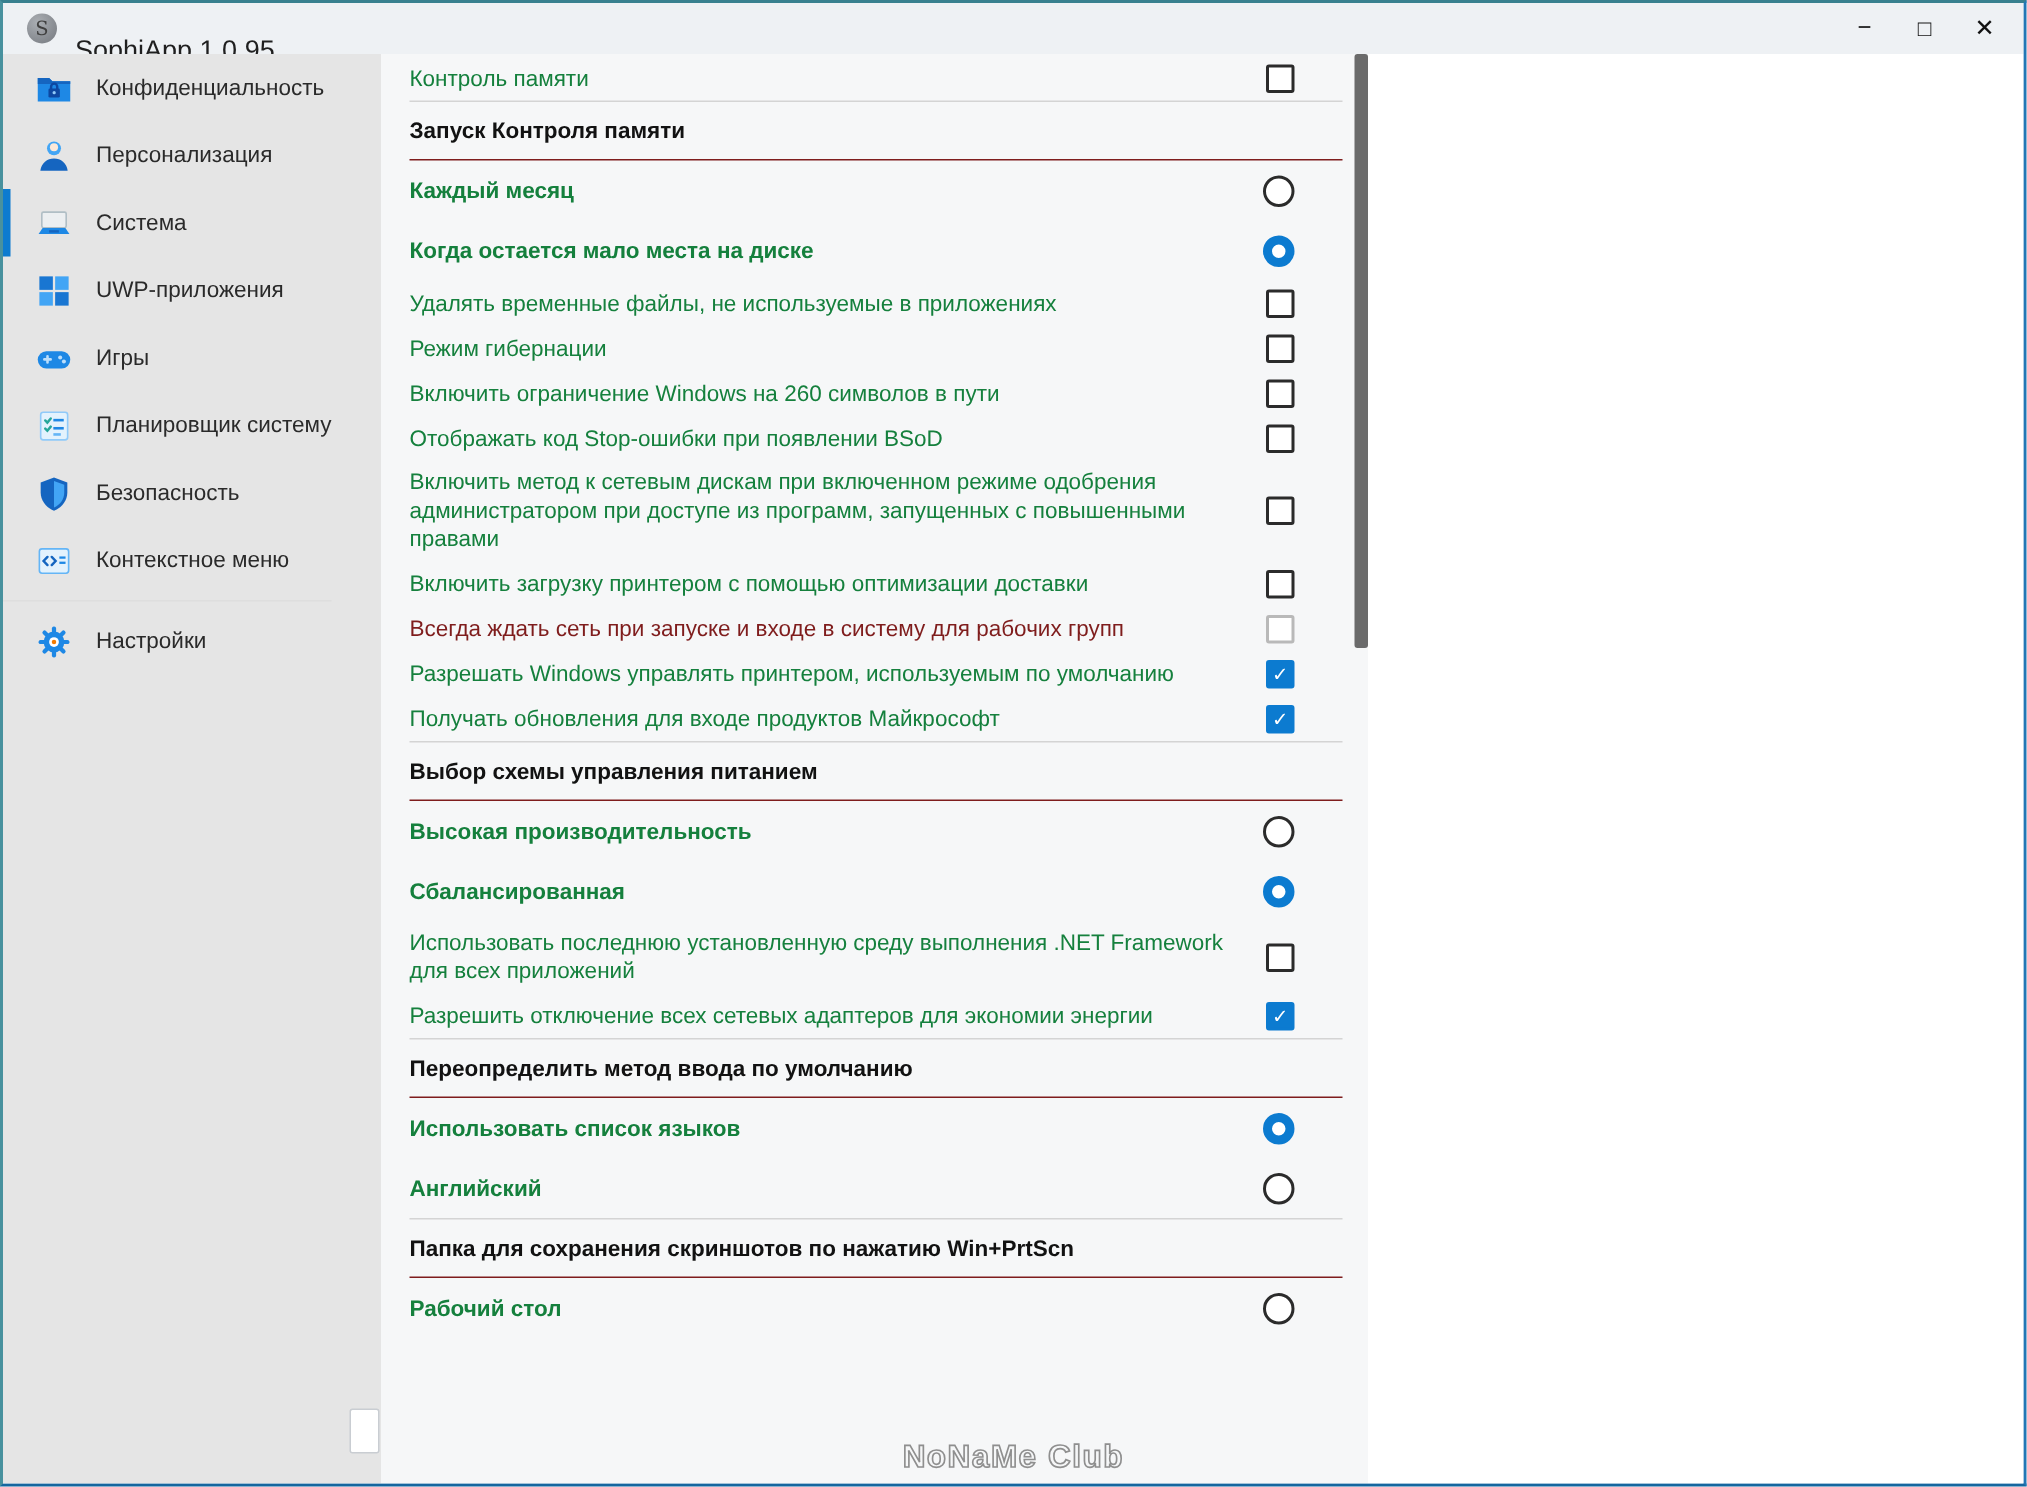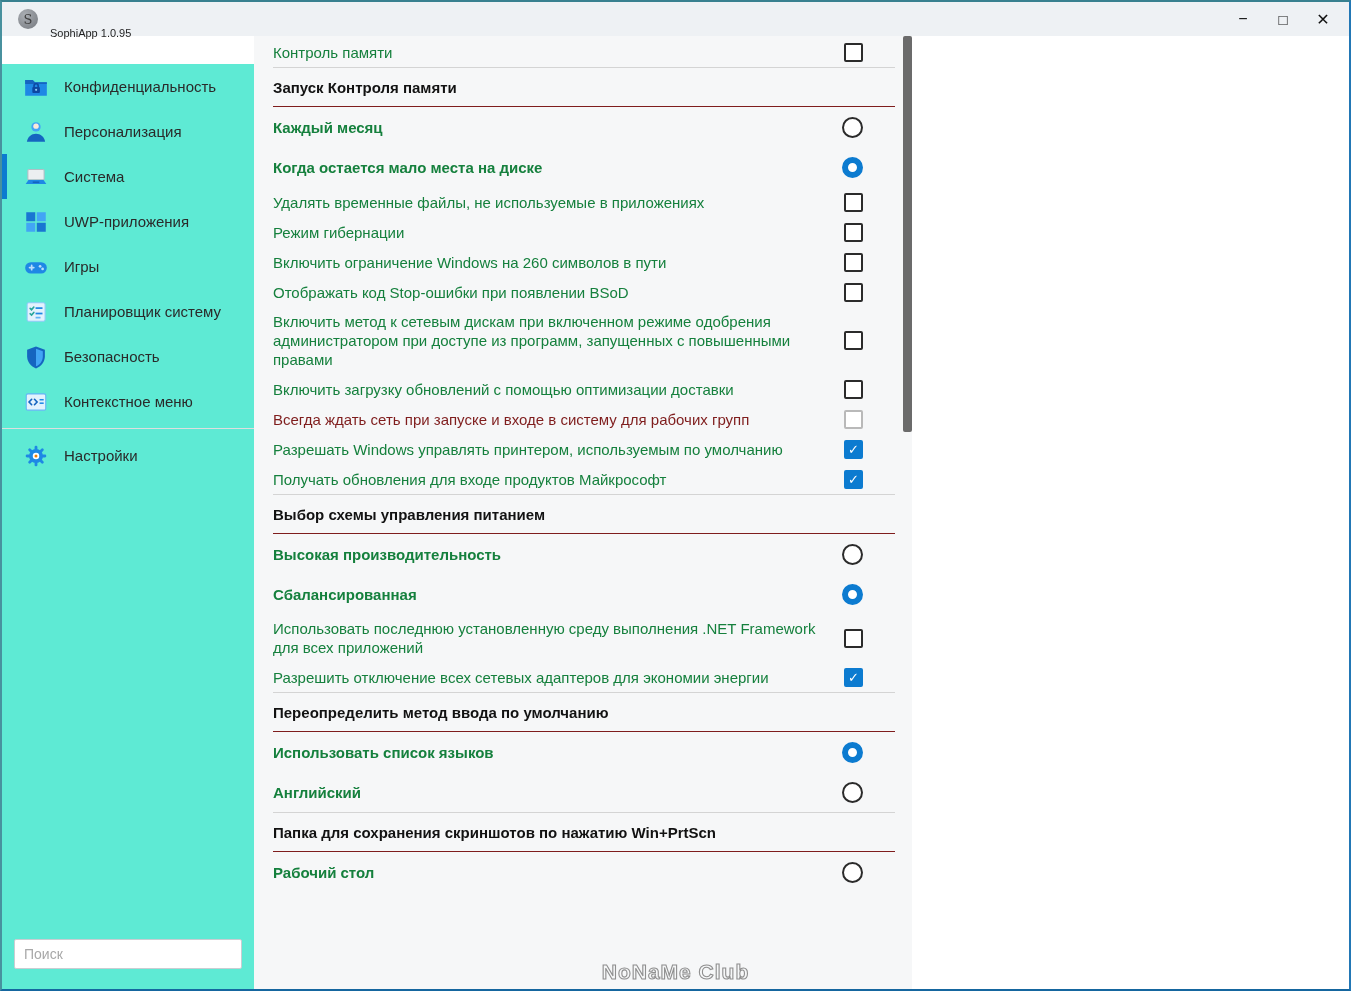--- a/index.html
+++ b/index.html
@@ -19,33 +19,33 @@
     height:34px; background:#eef1f4;
     display:flex; align-items:center;
   }
   .logo {
     width:20px; height:20px; border-radius:50%;
     background:radial-gradient(circle at 35% 30%, #aaaeb3, #74787e);
     margin-left:16px;
     display:flex; align-items:center; justify-content:center;
     font-family:"DejaVu Serif", serif; font-size:13px; color:#3f3f3f;
   }
-  .title { margin-left:12px; font-size:11px; color:#1f1f1f;margin-top:28px; }
+  .title { margin-left:12px; font-size:18px; color:#1f1f1f;margin-top:28px; }
   .win-controls { margin-left:auto; display:flex; margin-right:6px; }
   .win-btn {
     width:40px; height:30px; display:flex; align-items:center; justify-content:center;
     font-size:16px; color:#111; cursor:default;
   }
   .win-btn.max { font-size:15px; }
 
   
   .app-body { display:flex; height:953px; position:relative; }
 
   
-  .sidebar { width:252px; background:#5eead4; display:flex; flex-direction:column;margin-top:28px; }
+  .sidebar { width:252px; background:#e5e5e5; display:flex; flex-direction:row; }
   .nav-item { height:45px; display:flex; align-items:center; position:relative; cursor:pointer; }
   .nav-item.selected::before {
     content:""; position:absolute; left:0; top:0; width:5px; height:100%;
     background:var(--accent);
   }
   .nav-icon { width:26px; height:26px; margin-left:21px; flex:0 0 auto; }
   .nav-label { margin-left:15px; font-size:15px; color:#2a2a2a; white-space:nowrap; }
   .nav-sep { border-top:1px solid #dedede; margin:4px 0; }
   .search-wrap { margin-top:auto; padding:0 12px 20px 12px; }
   .search-input {
@@ -286,21 +286,21 @@
     <span class="label">Отображать код Stop-ошибки при появлении BSoD</span>
     <span class="spacer"></span>
     <div class="control checkbox"></div>
   </div>
         <div class="row multiline">
     <span class="label">Включить метод к сетевым дискам при включенном режиме одобрения администратором при доступе из программ, запущенных с повышенными правами</span>
     <span class="spacer"></span>
     <div class="control checkbox"></div>
   </div>
         <div class="row">
-    <span class="label">Включить загрузку обновлений с помощью оптимизации доставки</span>
+    <span class="label">Включить загрузку принтером с помощью оптимизации доставки</span>
     <span class="spacer"></span>
     <div class="control checkbox"></div>
   </div>
         <div class="row disabled">
     <span class="label">Всегда ждать сеть при запуске и входе в систему для рабочих групп</span>
     <span class="spacer"></span>
     <div class="control checkbox"></div>
   </div>
         <div class="row multiline">
     <span class="label">Разрешать Windows управлять принтером, используемым по умолчанию</span>

